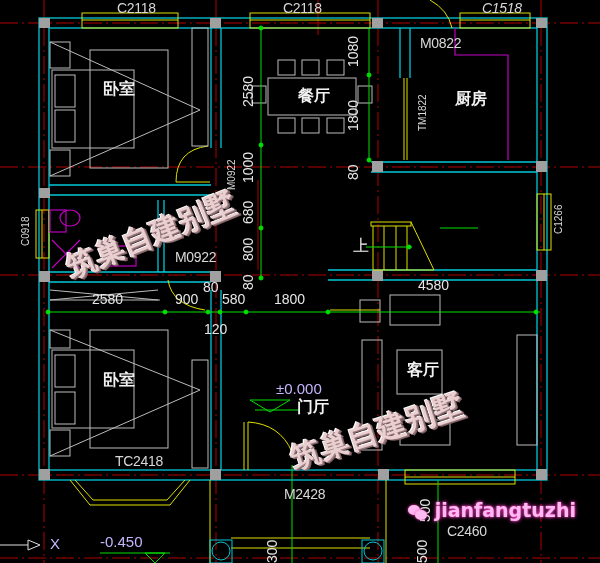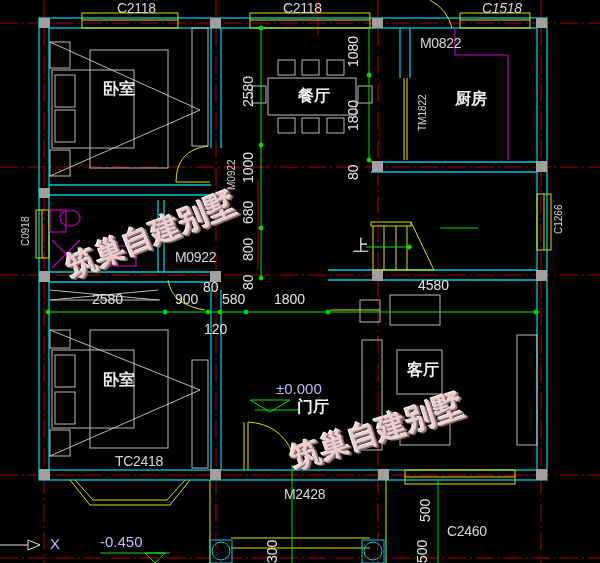--- a/index.html
+++ b/index.html
@@ -259,13 +259,20 @@
 <div class="lbl dimv" style="left:265px;top:563px;">300</div>
 <div class="lbl dimv" style="left:418px;top:522px;">500</div>
 <div class="lbl dimv" style="left:415px;top:563px;">500</div>
 
 <div class="lbl elev" style="left:276px;top:381px;">±0.000</div>
 <div class="lbl elev" style="left:100px;top:534px;text-align:center;">-0.450</div>
 <div class="lbl elev" style="left:50px;top:536px;">X</div>
 
 <div class="wm" style="left:60px;top:250px;transform:rotate(-22deg);">筑巢自建别墅</div>
 <div class="wm" style="left:285px;top:440px;transform:rotate(-18deg);">筑巢自建别墅</div>
+<div class="wechat" style="left:408px;top:499px;">
+  <span style="display:inline-block;width:20px;height:14px;position:relative;vertical-align:middle;">
+    <span style="position:absolute;left:0;top:0;width:12px;height:10px;border-radius:50%;background:#ffb8f0;box-shadow:0 0 3px #ff40c8;"></span>
+    <span style="position:absolute;left:7px;top:5px;width:12px;height:10px;border-radius:50%;background:#ffb8f0;box-shadow:0 0 3px #ff40c8;"></span>
+  </span>
+  <span>jianfangtuzhi</span>
 </div>
+</div>
 
 </body></html>

